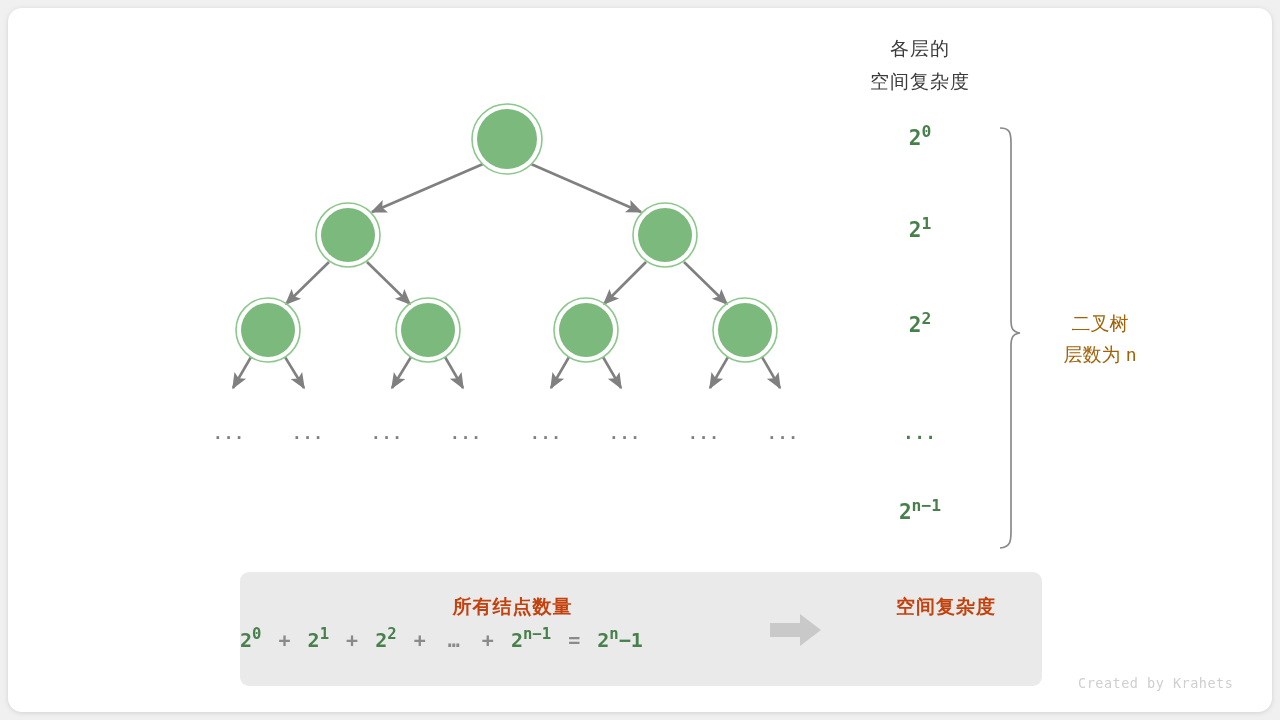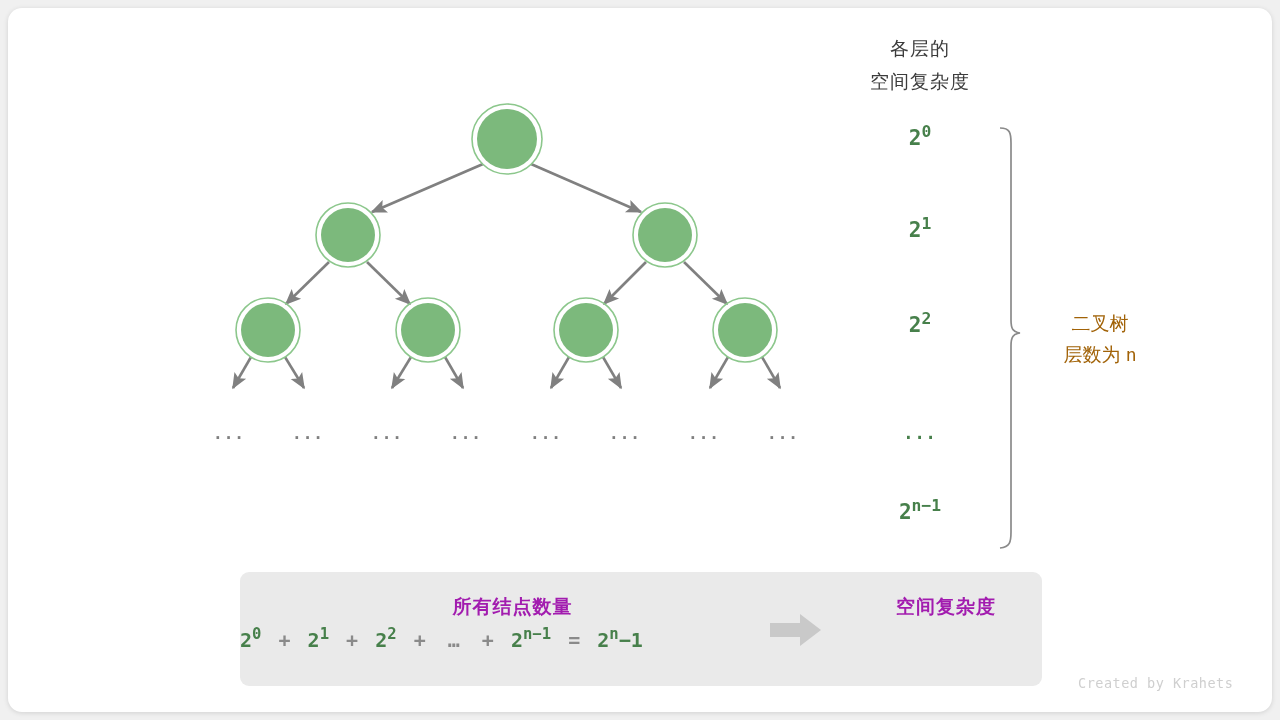--- a/index.html
+++ b/index.html
@@ -132,21 +132,21 @@
     width: 192px;
     height: 114px;
   }
   .panel-title {
     position: absolute;
     top: 22px;
     width: 100%;
     text-align: center;
     font-size: 19px;
     font-weight: bold;
-    color: #a21caf;
+    color: #c2410c;
     letter-spacing: 1px;
   }
   .panel-formula {
     position: absolute;
     top: 56px;
     width: 100%;
     text-align: left;
     font-family: "DejaVu Sans Mono", "Liberation Mono", monospace;
     font-weight: bold;
     font-size: 20px;

